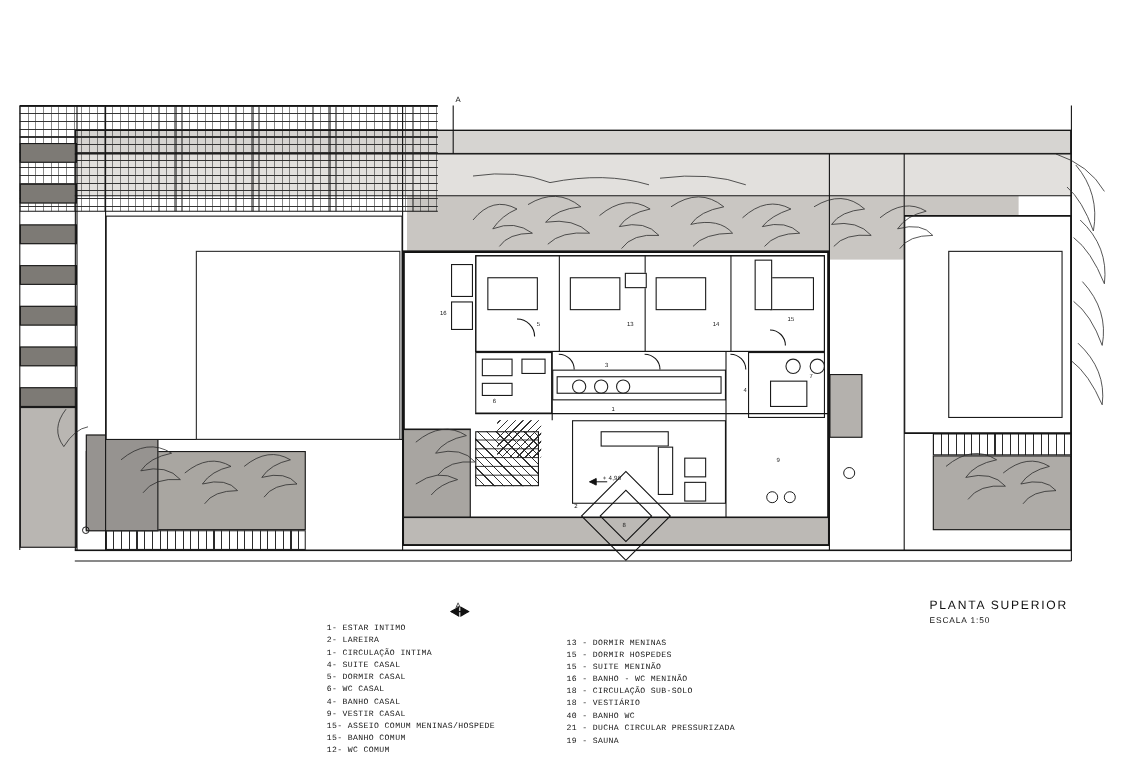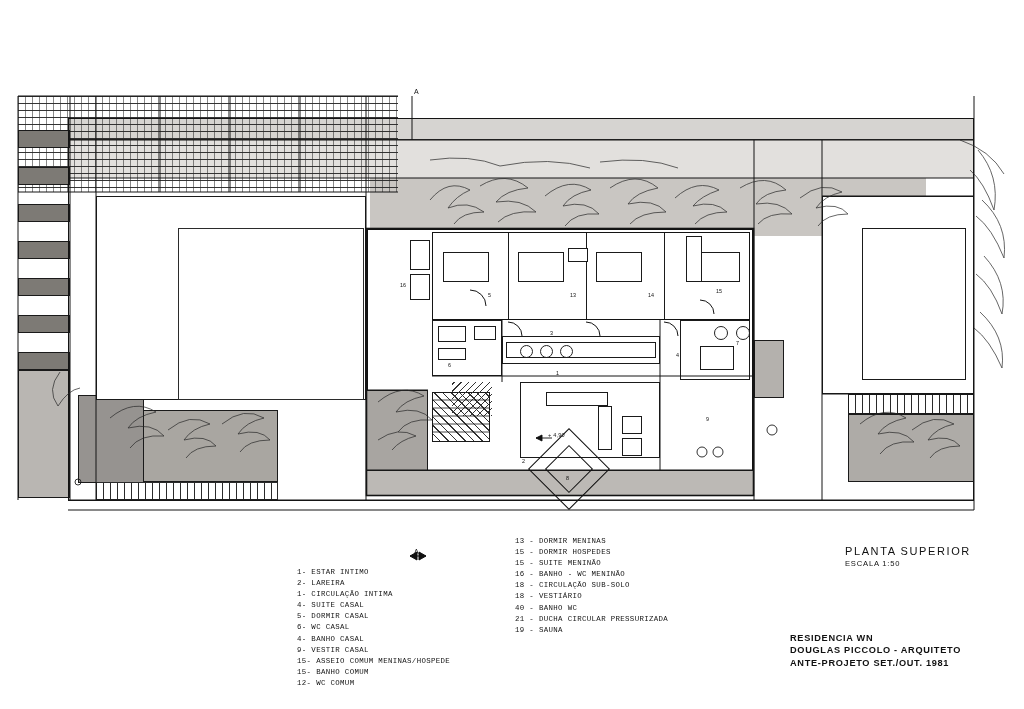--- a/index.html
+++ b/index.html
@@ -56,21 +56,21 @@
     font-family: Liberation Mono, monospace;
     font-size: 7.4px;
     letter-spacing: 0.35px;
     color: #151515;
     line-height: 11.1px;
     white-space: nowrap;
     margin-left: 25px;
   }
   .legend-row { display: block; }
   #legend-col-1 { left: 272px; top: 567px; }
-  #legend-col-2 { left: 490px; top: 536px; }
+  #legend-col-2 { left: 490px; top: 580px; }
 
   #plan-title {
     position: absolute;
     left: 845px; top: 545px;
     font-size: 11px;
     letter-spacing: 1.6px;
     color: #111;
     font-family: "Liberation Sans", sans-serif;
   }
   #plan-scale {
@@ -355,19 +355,14 @@
     <span class="legend-row">18 - CIRCULAÇÃO SUB-SOLO</span>
     <span class="legend-row">18 - VESTIÁRIO</span>
     <span class="legend-row">40 - BANHO WC</span>
     <span class="legend-row">21 - DUCHA CIRCULAR PRESSURIZADA</span>
     <span class="legend-row">19 - SAUNA</span>
   </div>
 
   <div id="plan-title">PLANTA SUPERIOR</div>
   <div id="plan-scale">ESCALA 1:50</div>
 
-  <div id="titleblock">
-    <div>RESIDENCIA  WN</div>
-    <div>DOUGLAS  PICCOLO - ARQUITETO</div>
-    <div>ANTE-PROJETO  SET./OUT.  1981</div>
-  </div>
 
 </div>
 
 </body></html>

